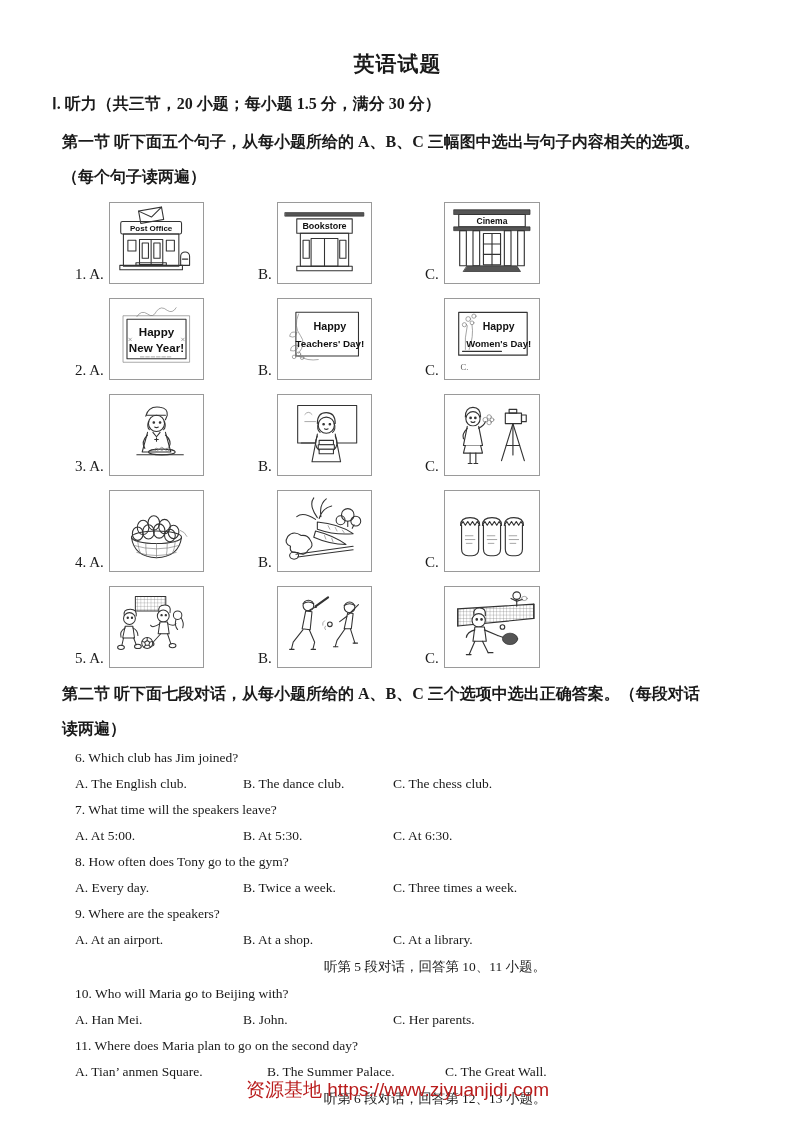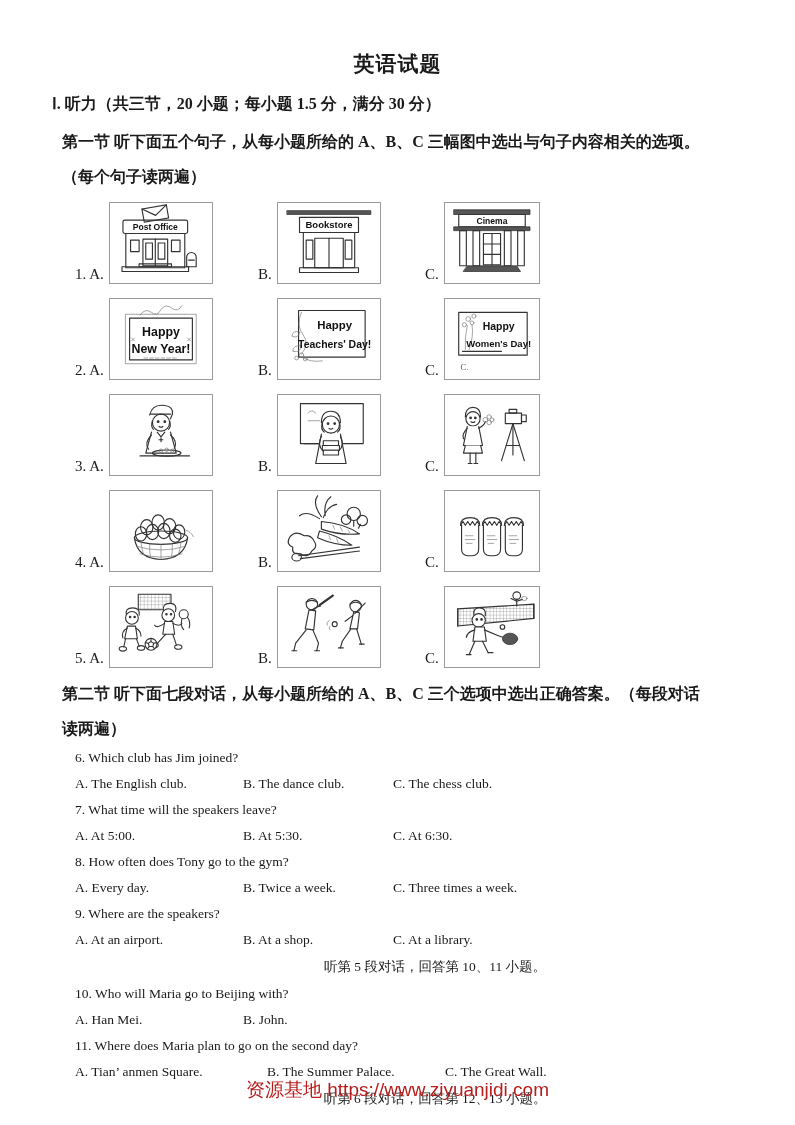--- a/index.html
+++ b/index.html
@@ -8,21 +8,21 @@
   .title{margin-top:50px;text-align:center;font-weight:bold;font-size:21px;letter-spacing:1px;}
   .h-listening{margin:16px 0 0 52px;font-size:16px;font-weight:bold;}
   .h-part{margin:17px 0 0 62px;font-size:16px;font-weight:bold;}
   .h-part-sub{margin:14px 0 0 62px;font-size:16px;font-weight:bold;}
   
   .pic-rows{margin-top:10px;}
   .pic-row{position:relative;height:82px;margin:14px 0 0 75px;}
   .opt-group{position:absolute;bottom:0;display:flex;align-items:flex-end;}
   .g-a{left:0;} .g-b{left:183px;} .g-c{left:350px;}
   .opt-label{font-size:15px;margin-right:5px;padding-bottom:1px;white-space:nowrap;}
-  .img-box{width:104px;height:82px;border:1px solid #9a9a9a;background:#fff;
+  .img-box{width:95px;height:82px;border:1px solid #9a9a9a;background:#fff;
            display:flex;align-items:center;justify-content:center;box-sizing:border-box;}
   .img-box.narrow{width:96px;}
   
   .q{margin:10px 0 0 75px;font-size:13.5px;}
   .opts{margin:10px 0 0 75px;font-size:13.5px;display:flex;}
   .opts .oa{width:168px;} .opts .ob{width:150px;} .opts .oc{flex:1;}
   .opts.wide .oa{width:192px;} .opts.wide .ob{width:178px;}
   .note{margin:10px 0 0 75px;font-size:13.5px;text-align:center;}
   .footer{position:absolute;left:0;right:0;bottom:22px;text-align:center;color:#b91c1c;
           font-family:"Liberation Sans",sans-serif;font-size:19px;}
@@ -445,20 +445,21 @@
     <div class="opts">
       <span class="oa">A. At an airport.</span>
       <span class="ob">B. At a shop.</span>
       <span class="oc">C. At a library.</span>
     </div>
     <div class="note">听第 5 段对话，回答第 10、11 小题。</div>
     <div class="q">10. Who will Maria go to Beijing with?</div>
     <div class="opts">
       <span class="oa">A. Han Mei.</span>
       <span class="ob">B. John.</span>
+      <span class="oc">C. Her parents.</span>
     </div>
     <div class="q">11. Where does Maria plan to go on the second day?</div>
     <div class="opts wide">
       <span class="oa">A. Tian’ anmen Square.</span>
       <span class="ob">B. The Summer Palace.</span>
       <span class="oc">C. The Great Wall.</span>
     </div>
     <div class="note">听第 6 段对话，回答第 12、13 小题。</div>
   </div>
 

